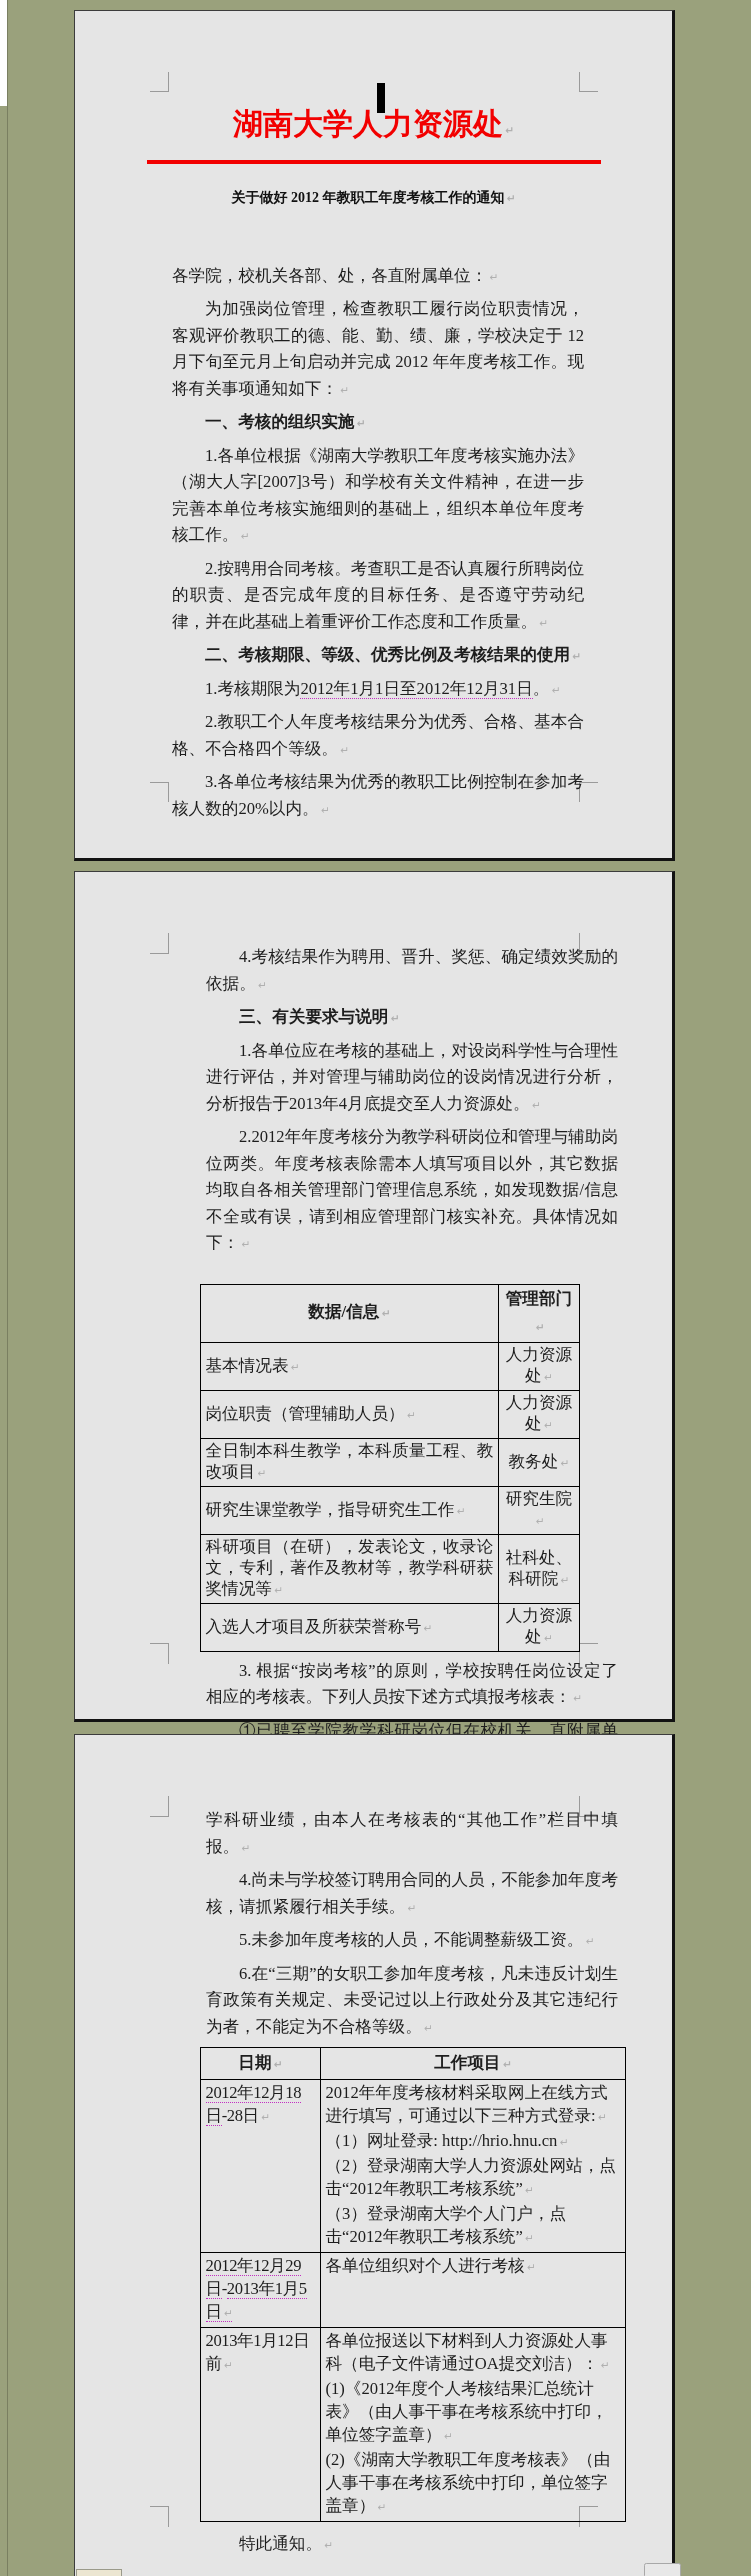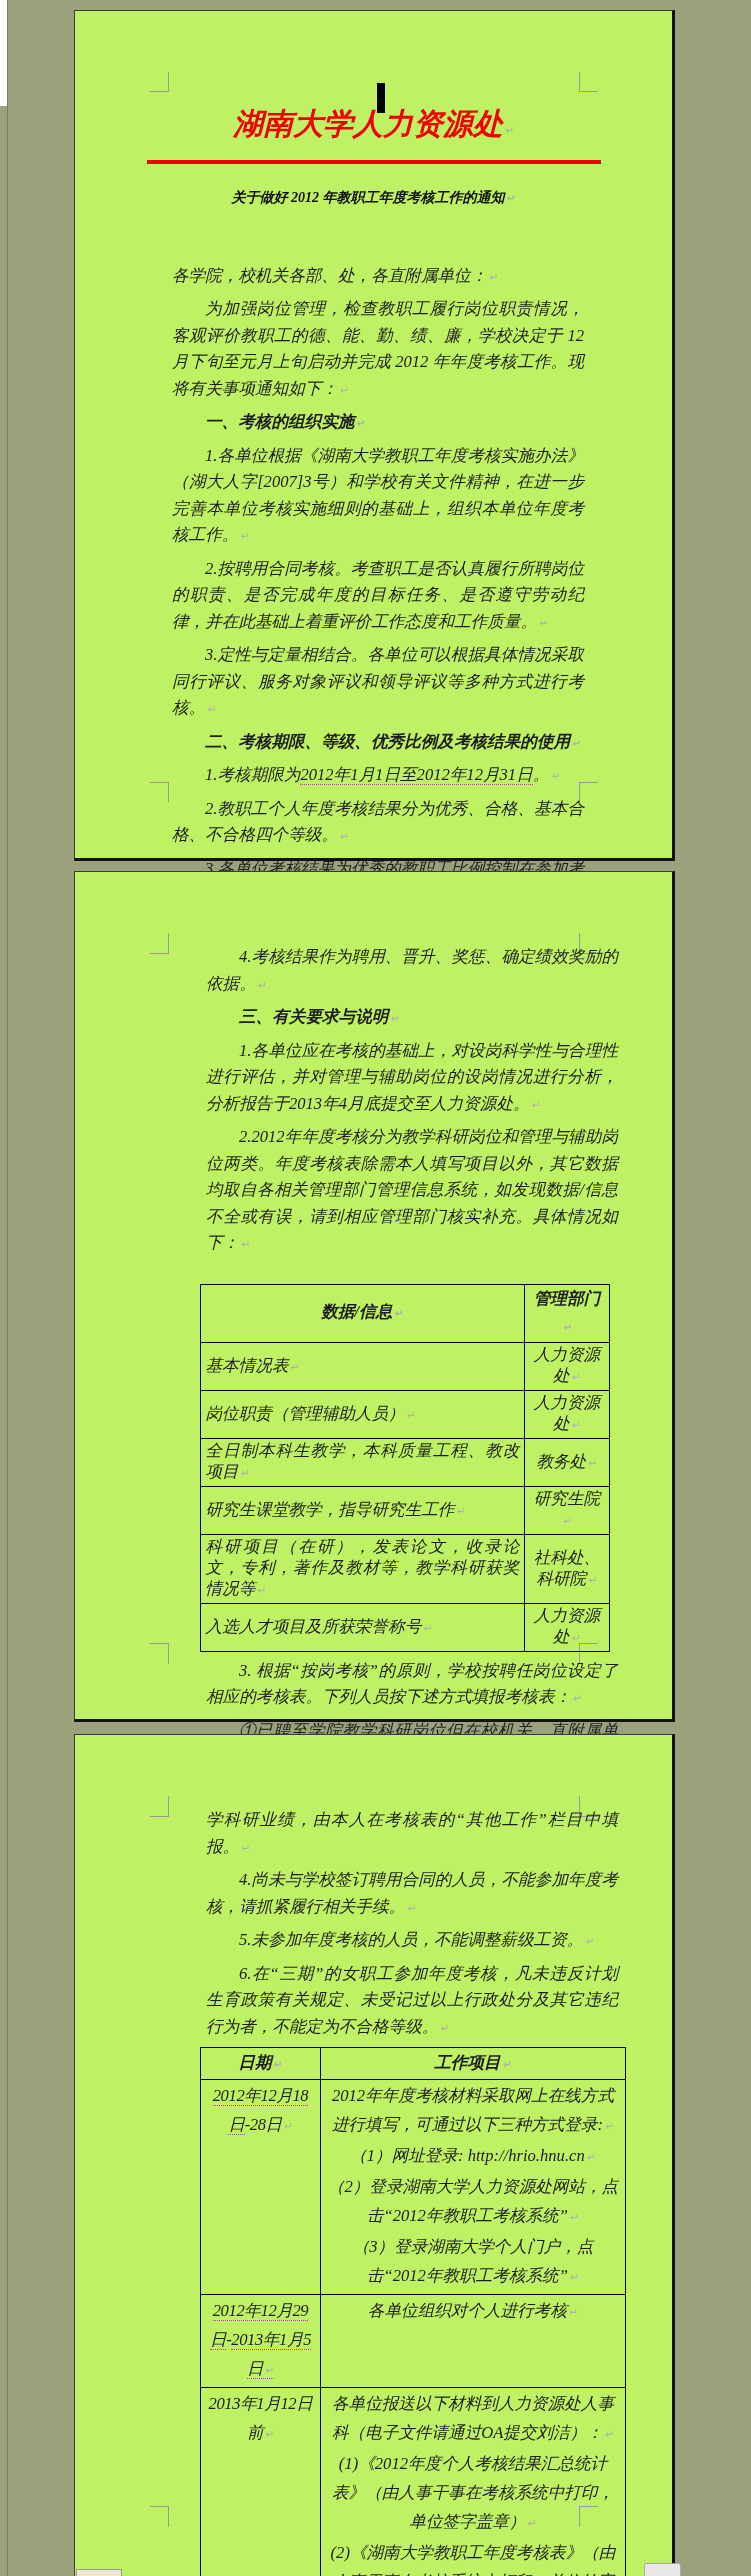--- a/index.html
+++ b/index.html
@@ -4,22 +4,22 @@
 <style>
   html,body{margin:0;padding:0;}
   body{
     width:751px;height:2576px;position:relative;overflow:hidden;
     background:#9aa17c;
     font-family:"Liberation Serif","DejaVu Serif",serif;
   }
   .edge-strip{position:absolute;left:0;top:0;width:6.8px;height:106px;background:#ffffff;}
   .edge-line{position:absolute;left:6.8px;top:0;width:1.5px;height:2576px;background:rgba(40,40,28,0.28);}
   .page{
-    position:absolute;left:74px;width:597px;background:#bef264;
-    border:0.8px solid #3c3c3c;border-right:3px solid #121212;border-bottom:3px solid #121212;font-style:italic;
+    position:absolute;left:74px;width:597px;background:#e5e5e5;
+    border:0.8px solid #3c3c3c;border-right:3px solid #121212;border-bottom:3px solid #121212;
   }
   #page1{top:9.8px;height:847px;}
   #page2{top:871px;height:847px;}
   #page3{top:1734px;height:842px;}
   .content{
     position:absolute;left:91px;width:424px;
     font-size:16.6px;line-height:26.5px;color:#1d1d1d;text-align:justify;
   }
   #page1 .content{top:246px;}
   #page2 .content,#page3 .content{top:66px;padding-left:34px;}
@@ -37,25 +37,25 @@
   
   .mk{position:absolute;width:18px;height:19.7px;border:0 solid #9a9a9a;}
   .mk.tl{left:75px;top:61px;border-right-width:0.8px;border-bottom-width:0.8px;}
   .mk.tr{left:504px;top:61px;border-left-width:0.8px;border-bottom-width:0.8px;}
   .mk.bl{left:75px;top:771px;border-right-width:0.8px;border-top-width:0.8px;}
   .mk.br{left:504px;top:771px;border-left-width:0.8px;border-top-width:0.8px;}
   
   table{border-collapse:collapse;border:1.5px solid #000;margin:4.5px 0;}
   th,td{border:0.8px solid #000;font-size:16.6px;padding:1.5px 4.5px;color:#1d1d1d;}
   th{font-weight:bold;text-align:center;}
-  #t2{width:410px;margin-top:26px;}
+  #t2{width:380px;margin-top:26px;}
   #t2 td{line-height:21px;}
   #t2 td.c2{text-align:center;}
   #t3{width:426px;}
-  #t3 td{line-height:29px;vertical-align:top;text-align:center;}
+  #t3 td{line-height:23px;vertical-align:top;text-align:left;}
   #t3 td.datecol{width:110px;letter-spacing:-0.4px;}
   .du{border-bottom:1.5px dotted #c230c2;}
   
   .closing{margin-top:9px;}
   
   .art-left{position:absolute;left:76px;top:2569px;width:44px;height:6.8px;background:#ece6d2;border:0.8px solid #9a9a8a;}
   .art-right{position:absolute;left:644px;top:2563px;width:35px;height:13px;background:#e8e8e8;border:0.8px solid #a8a8a8;border-radius:2.3px;}
 </style>
 </head>
 <body>
@@ -73,21 +73,20 @@
   <div class="org-title pm">湖南大学人力资源处</div>
   <div class="red-rule"></div>
   <div class="doc-title pm">关于做好 2012 年教职工年度考核工作的通知</div>
 
   <div class="content">
     <p class="pm">各学院，校机关各部、处，各直附属单位：</p>
     <p class="ind pm">为加强岗位管理，检查教职工履行岗位职责情况，客观评价教职工的德、能、勤、绩、廉，学校决定于 12 月下旬至元月上旬启动并完成 2012 年年度考核工作。现将有关事项通知如下：</p>
     <p class="ind h pm">一、考核的组织实施</p>
     <p class="ind pm">1.各单位根据《湖南大学教职工年度考核实施办法》（湖大人字[2007]3号）和学校有关文件精神，在进一步完善本单位考核实施细则的基础上，组织本单位年度考核工作。</p>
     <p class="ind pm">2.按聘用合同考核。考查职工是否认真履行所聘岗位的职责、是否完成年度的目标任务、是否遵守劳动纪律，并在此基础上着重评价工作态度和工作质量。</p>
-    <p class="ind pm">3.定性与定量相结合。各单位可以根据具体情况采取同行评议、服务对象评议和领导评议等多种方式进行考核。</p>
     <p class="ind h pm">二、考核期限、等级、优秀比例及考核结果的使用</p>
     <p class="ind pm"><span>1.考核期限为</span><span class="du">2012年1月1日至2012年12月31日</span><span>。</span></p>
     <p class="ind pm">2.教职工个人年度考核结果分为优秀、合格、基本合格、不合格四个等级。</p>
     <p class="ind pm">3.各单位考核结果为优秀的教职工比例控制在参加考核人数的20%以内。</p>
   </div>
 </div>
 
 <div class="page" id="page2">
   <div class="mk tl"></div>
   <div class="mk tr"></div>

